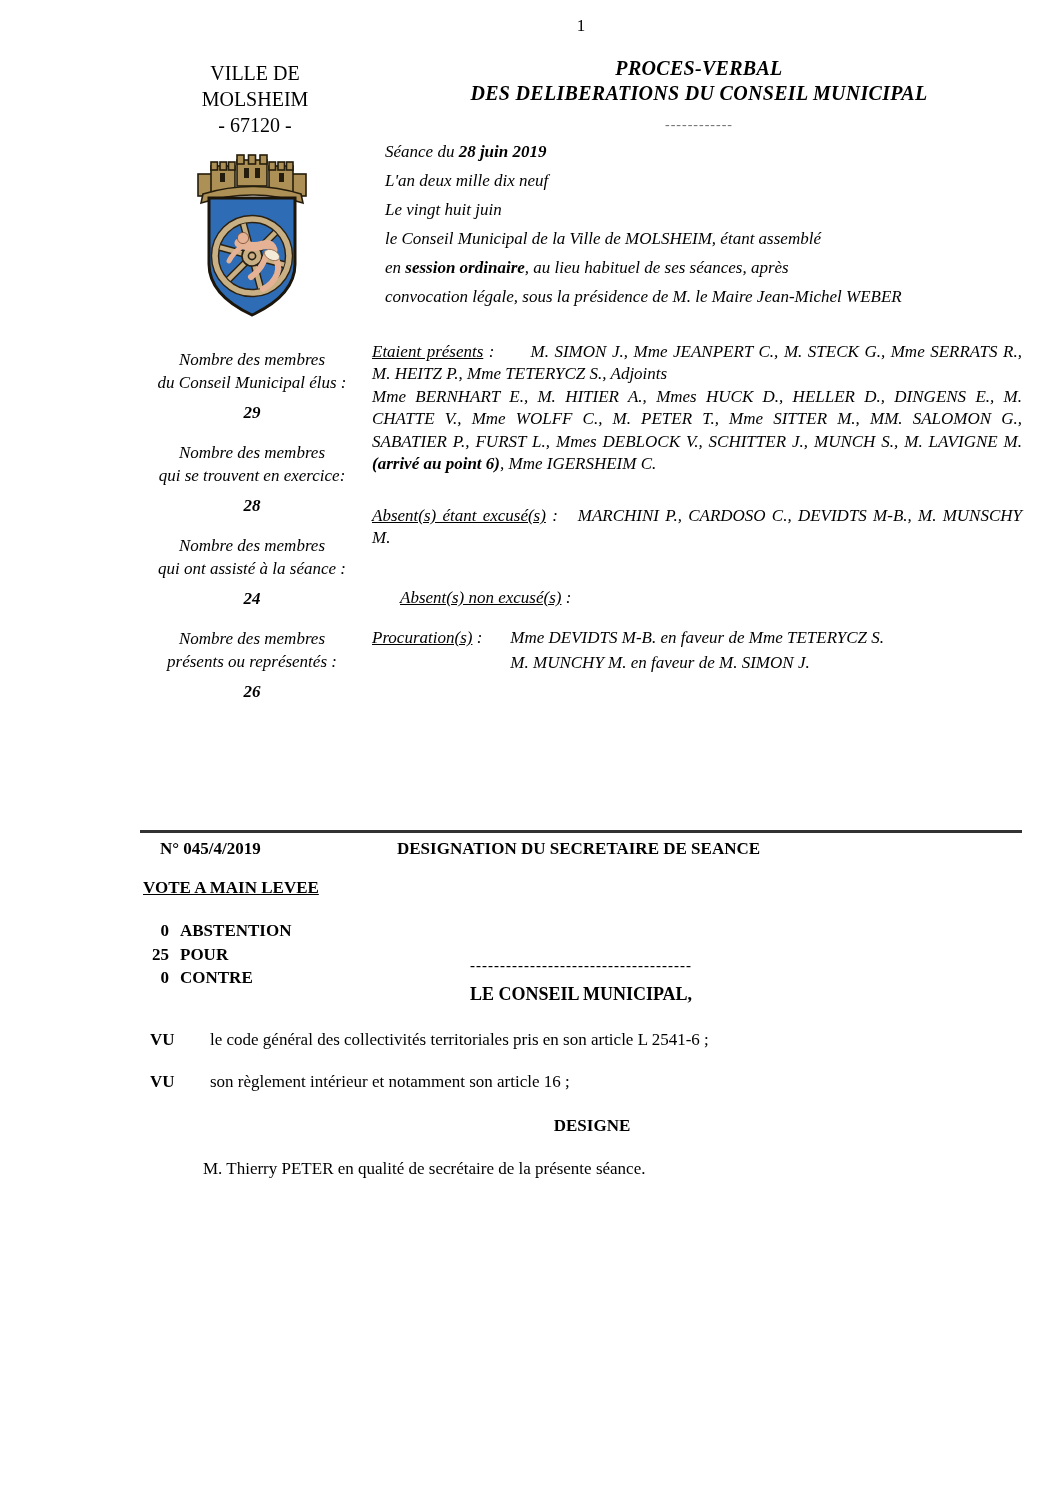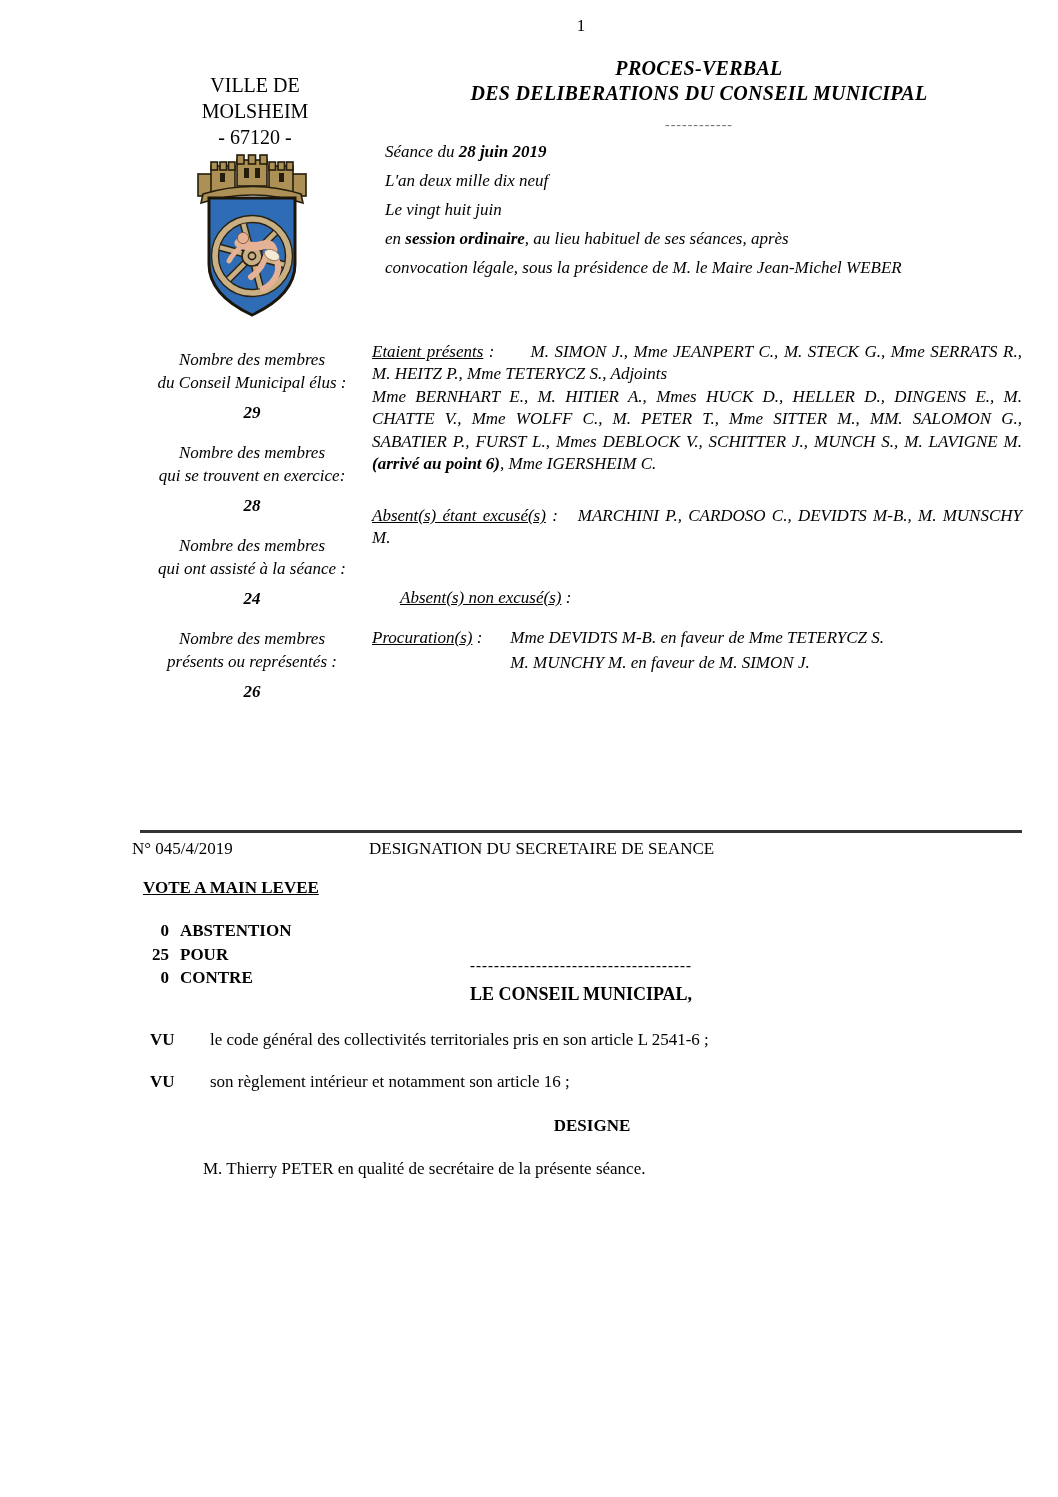--- a/index.html
+++ b/index.html
@@ -11,21 +11,21 @@
     color:#000;
     font-family:"Liberation Serif","DejaVu Serif",serif;
     overflow:hidden;
   }
   .abs { position:absolute; }
   .u  { text-decoration:underline;font-style:italic; }
   .just { text-align:justify; }
 
   .page-number { left:140px; top:16px; width:882px; text-align:center; font-size:17px; }
 
-  .city-block { left:145px; top:72px; width:220px; text-align:center; font-size:20px; line-height:26px; }
+  .city-block { left:145px; top:60px; width:220px; text-align:center; font-size:20px; line-height:26px; }
 
   .title-block { left:375px; top:56px; width:648px; text-align:center; }
   .title-line { font-size:20px; line-height:25px; font-weight:bold; font-style:italic; letter-spacing:0.3px; }
   .title-dashes { margin-top:11px; color:#777; font-size:14px; letter-spacing:1px; }
 
   .crest { left:193px; top:152px; width:118px; height:168px; }
 
   .seance { left:385px; top:142px; width:640px; font-size:17px; font-style:italic; }
   .seance p { line-height:20px; margin-bottom:9px; }
 
@@ -38,21 +38,21 @@
   .presents   { left:372px; top:341px; }
   .absents-exc{ left:372px; top:505px; }
   .absents-non{ left:372px; top:587px;margin-left:28px; }
   .procs      { left:372px; top:625px; display:flex; line-height:25px; }
   .procs .proxy-lines { margin-left:28px; }
   .gap   { display:inline-block; width:36px; }
   .gap-sm{ display:inline-block; width:20px; }
 
   .rule { left:140px; top:830px; width:882px; height:3px; background:#333; }
 
-  .sec-heading { left:132px; top:839px; font-size:17px; font-weight:normal; }
+  .sec-heading { left:160px; top:839px; font-size:17px; font-weight:bold; }
   .delib-number { display:inline-block; width:237px; }
 
   .vote { left:143px; top:877px; font-size:17px; font-weight:bold; }
   .vote-heading { line-height:21px; margin-bottom:21px; text-decoration:underline; }
   .vote-row { line-height:23.5px; }
   .vote-count { display:inline-block; width:26px; text-align:right; }
   .vote-label { margin-left:11px; }
 
   .dashes2 { left:140px; top:957px; width:882px; text-align:center; font-weight:bold; font-size:15px; letter-spacing:1px; }
   .council { left:140px; top:984px; width:882px; text-align:center; font-weight:bold; font-size:18px; }
@@ -139,20 +139,21 @@
       </g>
       <ellipse cx="79" cy="103" rx="8" ry="5" fill="#f3ead8" stroke="#8a6b4a" stroke-width="0.8" transform="rotate(25 79 103)"></ellipse>
       <circle cx="50" cy="86" r="5.6" fill="#e6b295" stroke="#7a4a35" stroke-width="0.8"></circle>
     </svg>
   </div>
 
   <div class="abs seance">
     <p><span>Séance du </span><b>28 juin 2019</b></p>
     <p>L'an deux mille dix neuf</p>
     <p>Le vingt huit juin</p>
+    <p>le Conseil Municipal de la Ville de MOLSHEIM, étant assemblé</p>
     <p><span>en </span><b>session ordinaire</b><span>, au lieu habituel de ses séances, après</span></p>
     <p>convocation légale, sous la présidence de M. le Maire Jean-Michel WEBER</p>
   </div>
 
   <div class="abs counts">
     <div class="count-group">
       <div class="count-label">Nombre des membres</div>
       <div class="count-label">du Conseil Municipal élus :</div>
       <div class="count-value">29</div>
     </div>

